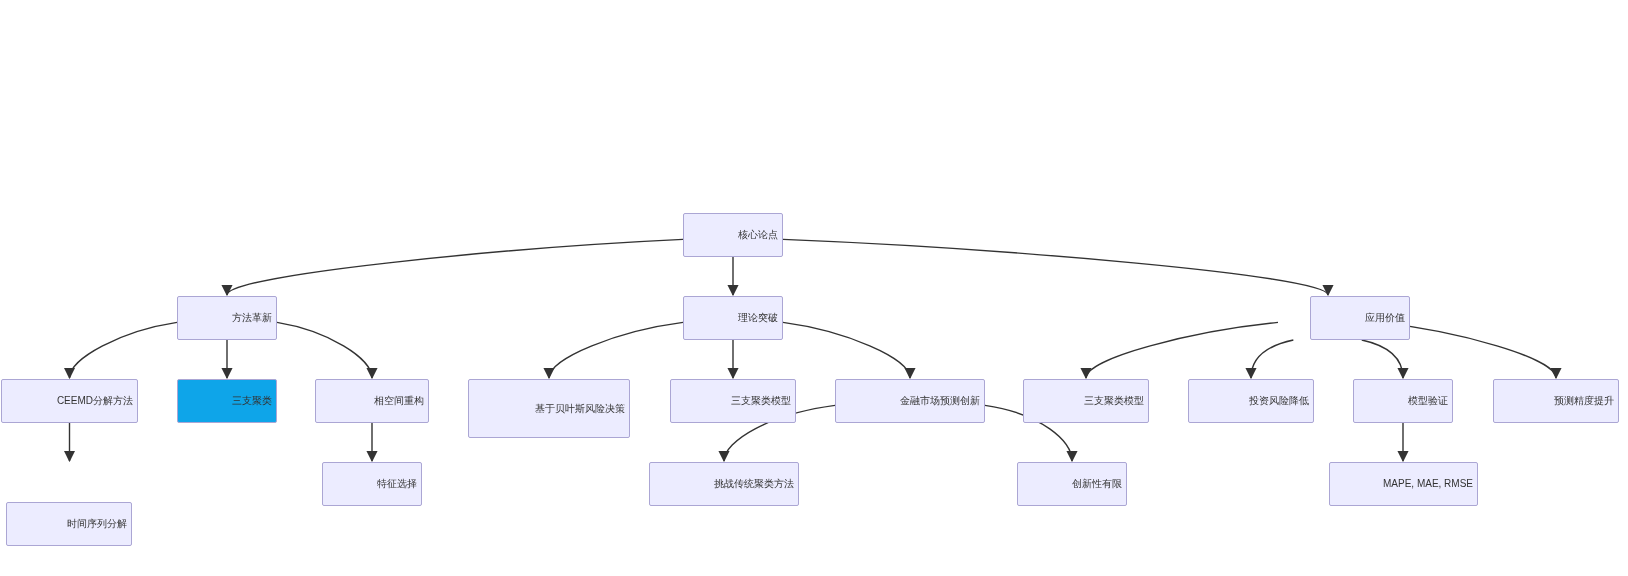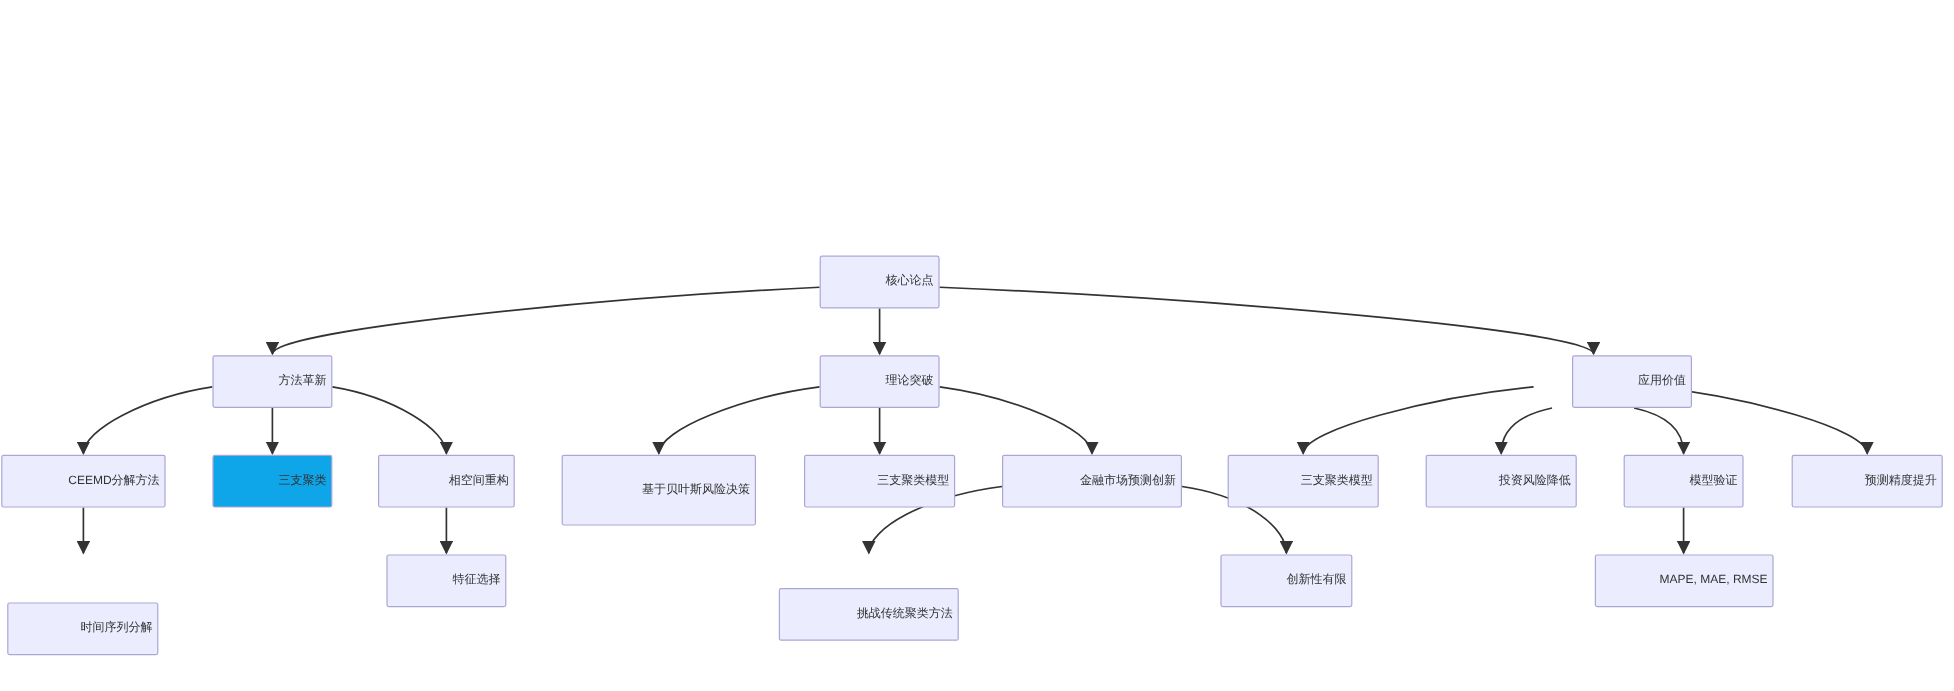--- a/index.html
+++ b/index.html
@@ -122,21 +122,21 @@
       </div>
       <div class="node" style="left: 1493px; top: 379px; width: 126px; height: 44px; background: rgb(236, 236, 255); border-color: rgb(171, 166, 212); color: rgb(51, 51, 51);">
         <span>预测精度提升</span>
       </div>
       <div class="node" style="left: 6px; top: 462px; width: 126px; height: 44px; background: rgb(236, 236, 255); border-color: rgb(171, 166, 212); color: rgb(51, 51, 51); margin-top: 40px;">
         <span>时间序列分解</span>
       </div>
       <div class="node" style="left: 322px; top: 462px; width: 100px; height: 44px; background: rgb(236, 236, 255); border-color: rgb(171, 166, 212); color: rgb(51, 51, 51);">
         <span>特征选择</span>
       </div>
-      <div class="node" style="left: 649px; top: 462px; width: 150px; height: 44px; background: rgb(236, 236, 255); border-color: rgb(171, 166, 212); color: rgb(51, 51, 51); margin-top: 28px;">
+      <div class="node" style="left: 649px; top: 462px; width: 150px; height: 44px; background: rgb(236, 236, 255); border-color: rgb(171, 166, 212); color: rgb(51, 51, 51);">
         <span>挑战传统聚类方法</span>
       </div>
       <div class="node" style="left: 1017px; top: 462px; width: 110px; height: 44px; background: rgb(236, 236, 255); border-color: rgb(171, 166, 212); color: rgb(51, 51, 51);">
         <span>创新性有限</span>
       </div>
       <div class="node" style="left: 1329px; top: 462px; width: 149px; height: 44px; background: rgb(236, 236, 255); border-color: rgb(171, 166, 212); color: rgb(51, 51, 51);">
         <span>MAPE, MAE, RMSE</span>
       </div>
     </div>
 </div>

